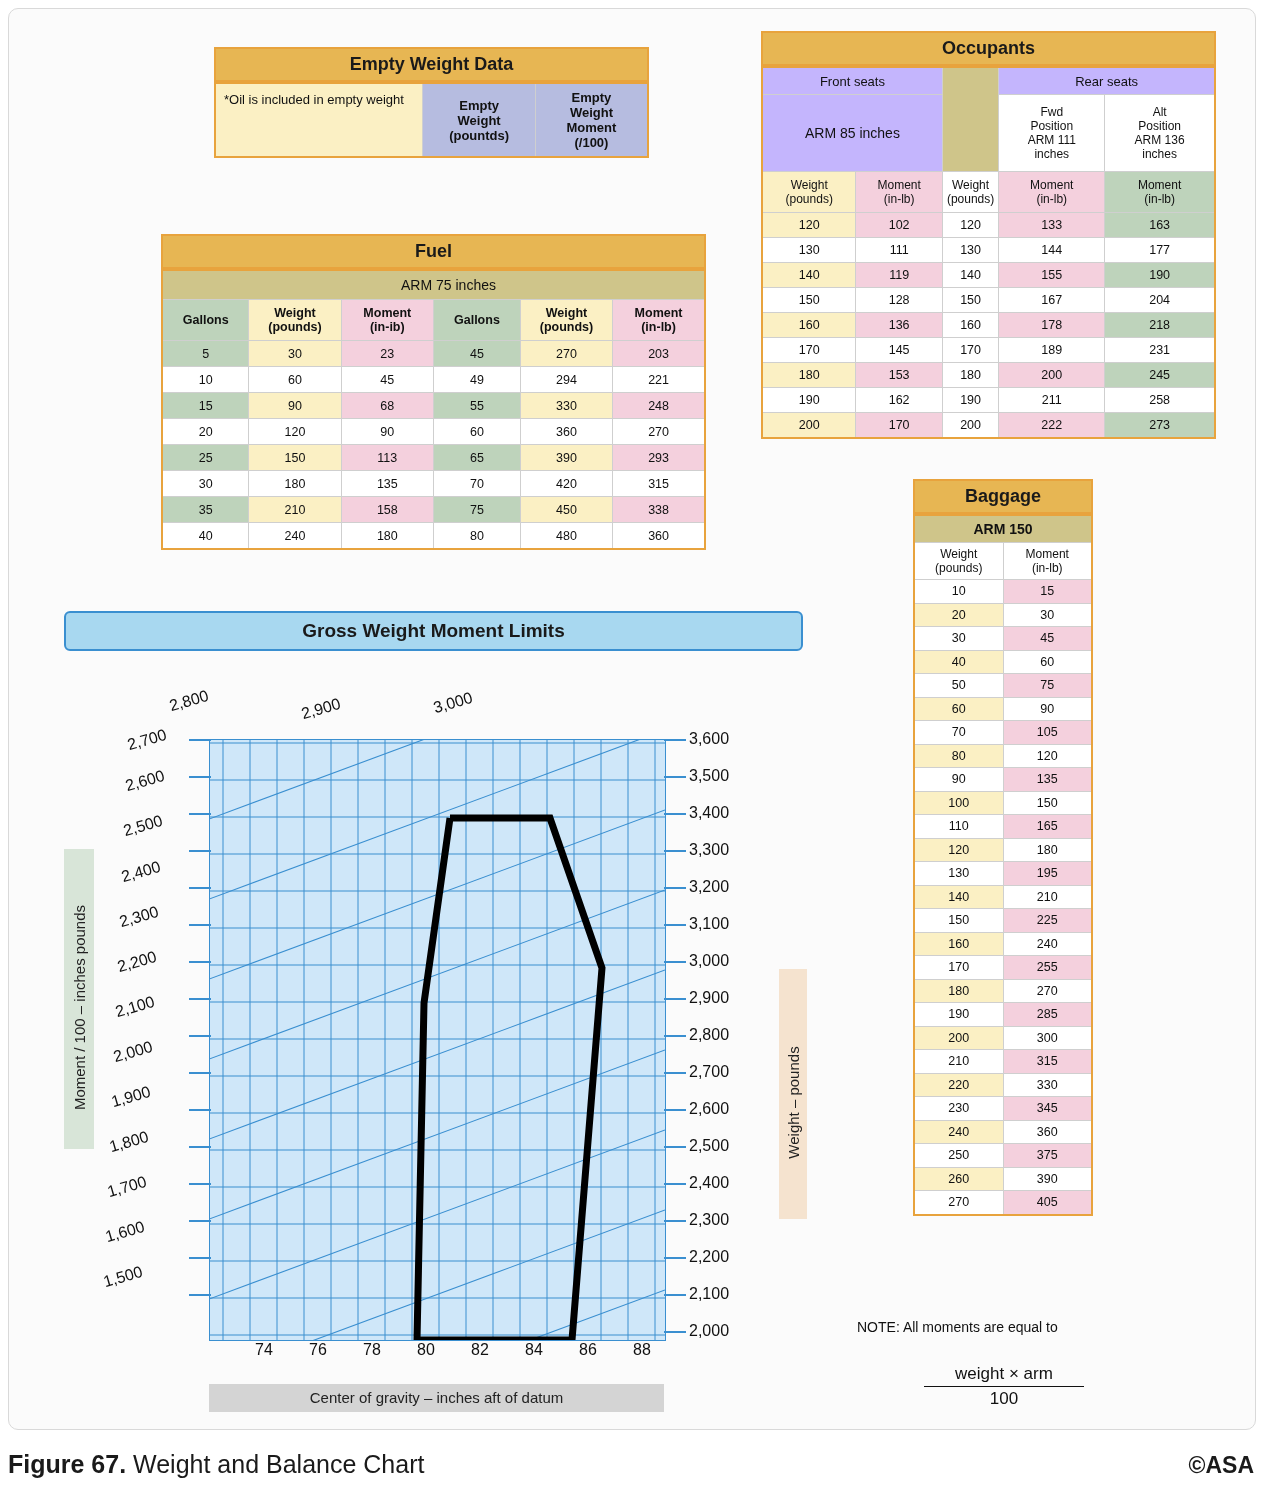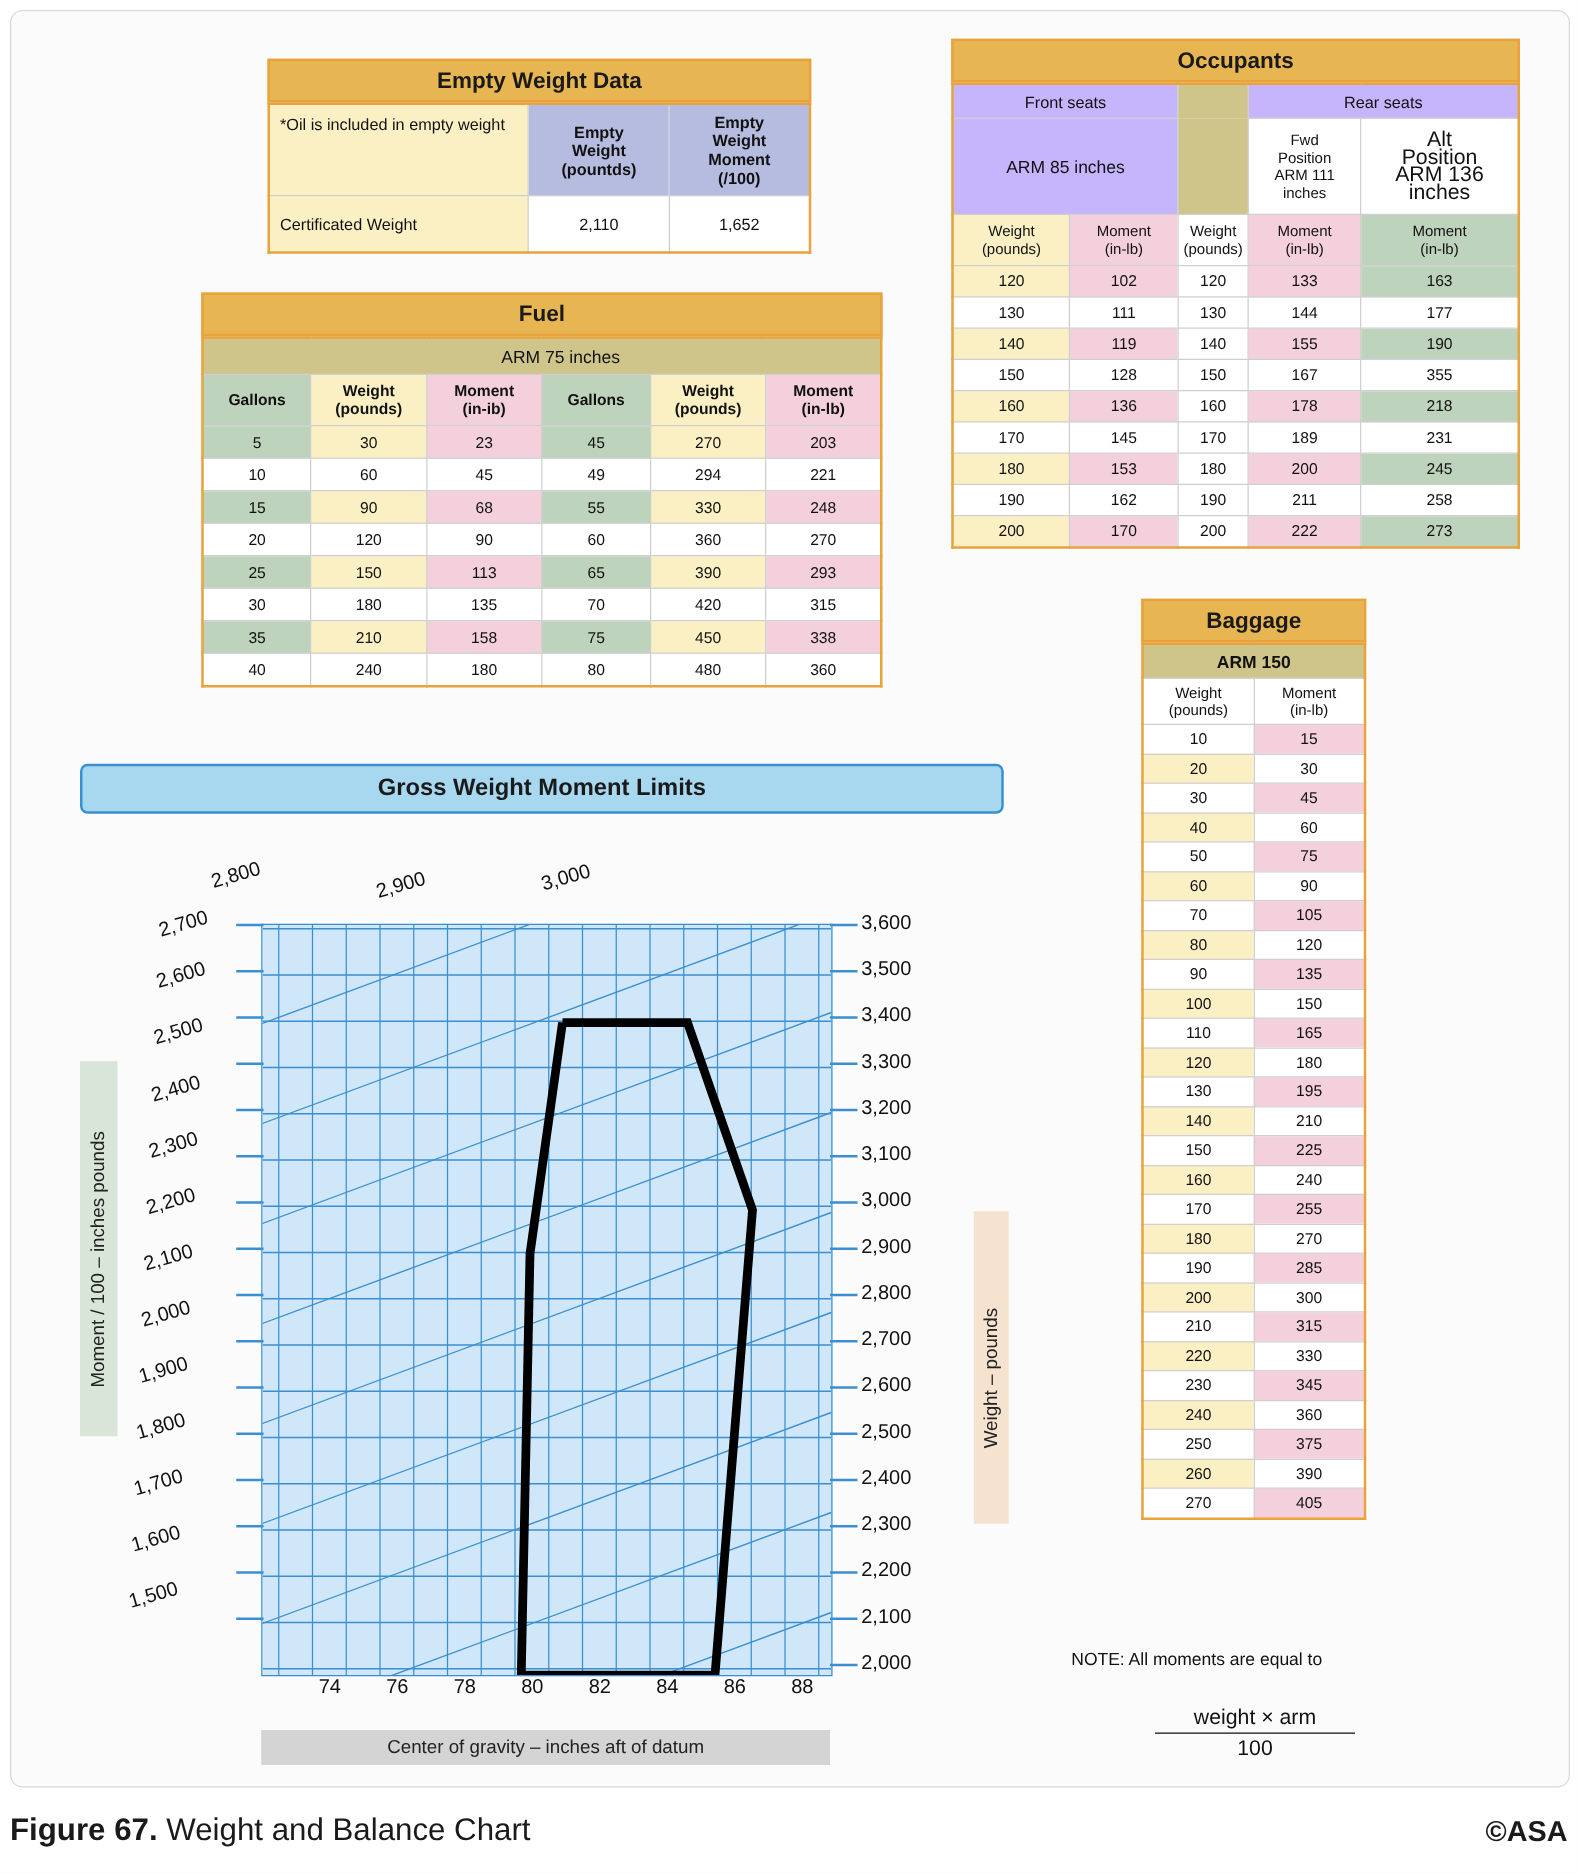--- a/index.html
+++ b/index.html
@@ -108,25 +108,20 @@
 
   <div id="empty-weight">
     <div class="title-bar">Empty Weight Data</div>
     <table class="tbl">
       <tbody>
           <tr>
         <td class="ew-left" rowspan="1" style="width:48%;height:55px;vertical-align:top;">*Oil is included in empty weight</td>
         <td class="ew-head" style="width:26%;">Empty<br>Weight<br>(pountds)</td>
         <td class="ew-head" style="width:26%;">Empty<br>Weight<br>Moment<br>(/100)</td>
       </tr>
-      <tr>
-        <td class="ew-left" style="height:28px;">Certificated Weight</td>
-        <td class="ew-val">2,110</td>
-        <td class="ew-val">1,652</td>
-      </tr>
     </tbody>
       </table>
   </div>
 
   <div id="fuel">
     <div class="title-bar">Fuel</div>
     <table class="tbl">
       <tbody>
           <tr>
         <td class="sub-bar" colspan="6" style="height:24px;font-size:14px;padding-left:34px;">ARM 75 inches</td>
@@ -213,21 +208,21 @@
       <tbody>
           <tr>
         <td class="occ-head" colspan="2" style="height:22px;font-size:13px;width:40%;">Front seats</td>
         <td class="blank-col" style="width:12%;"></td>
         <td class="occ-head" colspan="2" style="height:22px;font-size:13px;width:48%;">Rear seats</td>
       </tr>
       <tr>
         <td class="occ-head" colspan="2" style="height:72px;font-size:14px;">ARM 85 inches</td>
         <td class="blank-col"></td>
         <td class="c-white" style="font-size:12px;line-height:14px;">Fwd<br>Position<br>ARM 111<br>inches</td>
-        <td class="c-white" style="font-size:17px;line-height:14px;margin-top:36px;">Alt<br>Position<br>ARM 136<br>inches</td>
+        <td class="c-white" style="font-size:12px;line-height:14px;margin-top:36px;">Alt<br>Position<br>ARM 136<br>inches</td>
       </tr>
       <tr>
         <td class="c-yellow" style="height:36px;font-size:12px;">Weight<br>(pounds)</td>
         <td class="c-pink" style="font-size:12px;">Moment<br>(in-lb)</td>
         <td class="c-white" style="font-size:12px;">Weight<br>(pounds)</td>
         <td class="c-pink" style="font-size:12px;">Moment<br>(in-lb)</td>
         <td class="c-green" style="font-size:12px;">Moment<br>(in-lb)</td>
       </tr>
       <tr>
         <td class="c-yellow">120</td>
@@ -248,21 +243,21 @@
         <td class="c-pink">119</td>
         <td class="c-white">140</td>
         <td class="c-pink">155</td>
         <td class="c-green">190</td>
       </tr>
       <tr>
         <td class="c-white">150</td>
         <td class="c-white">128</td>
         <td class="c-white">150</td>
         <td class="c-white">167</td>
-        <td class="c-white">355</td>
+        <td class="c-white">204</td>
       </tr>
       <tr>
         <td class="c-yellow">160</td>
         <td class="c-pink">136</td>
         <td class="c-white">160</td>
         <td class="c-pink">178</td>
         <td class="c-green">218</td>
       </tr>
       <tr>
         <td class="c-white">170</td>

